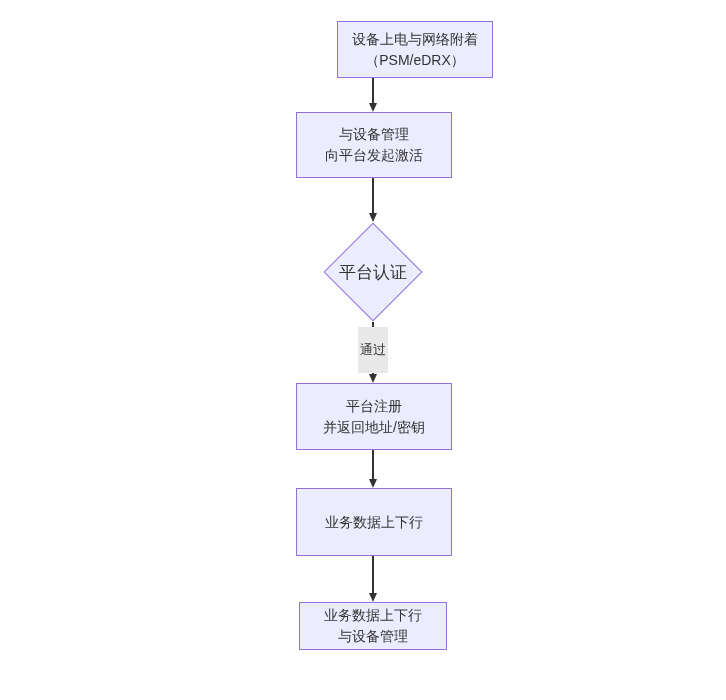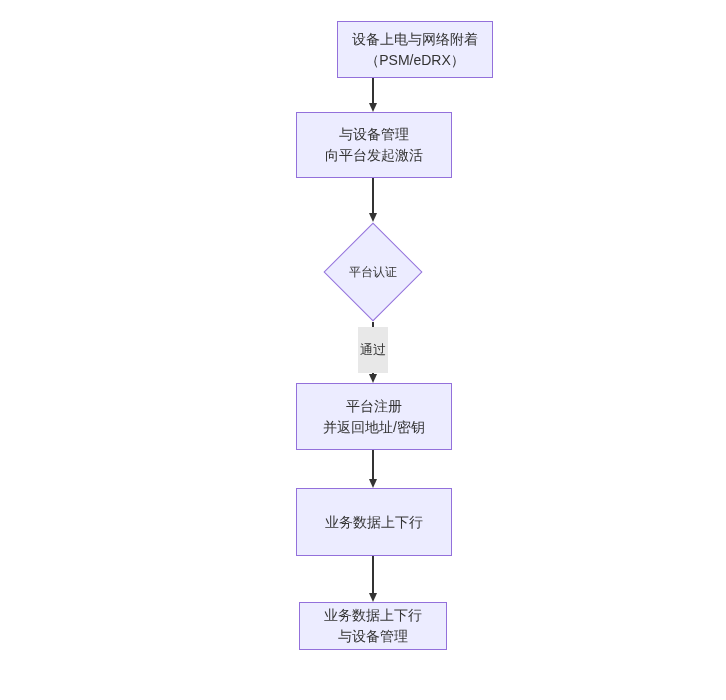--- a/index.html
+++ b/index.html
@@ -61,21 +61,21 @@
     background: #ECECFF;
     border: 1px solid #9370DB;
     transform: rotate(45deg);
   }
   .diamond-label {
     position: absolute;
     left: 50%;
     top: 50%;
     transform: translate(-50%, -50%);
     color: #333333;
-    font-size: 12px;
+    font-size: 17px;
     white-space: nowrap;
   }
   .edge-label {
     position: absolute;
     transform: translate(-50%, -50%);
     background: #e8e8e8;
     color: #333333;
     font-size: 13px;
     line-height: 16px;
     padding: 15px 2px;

